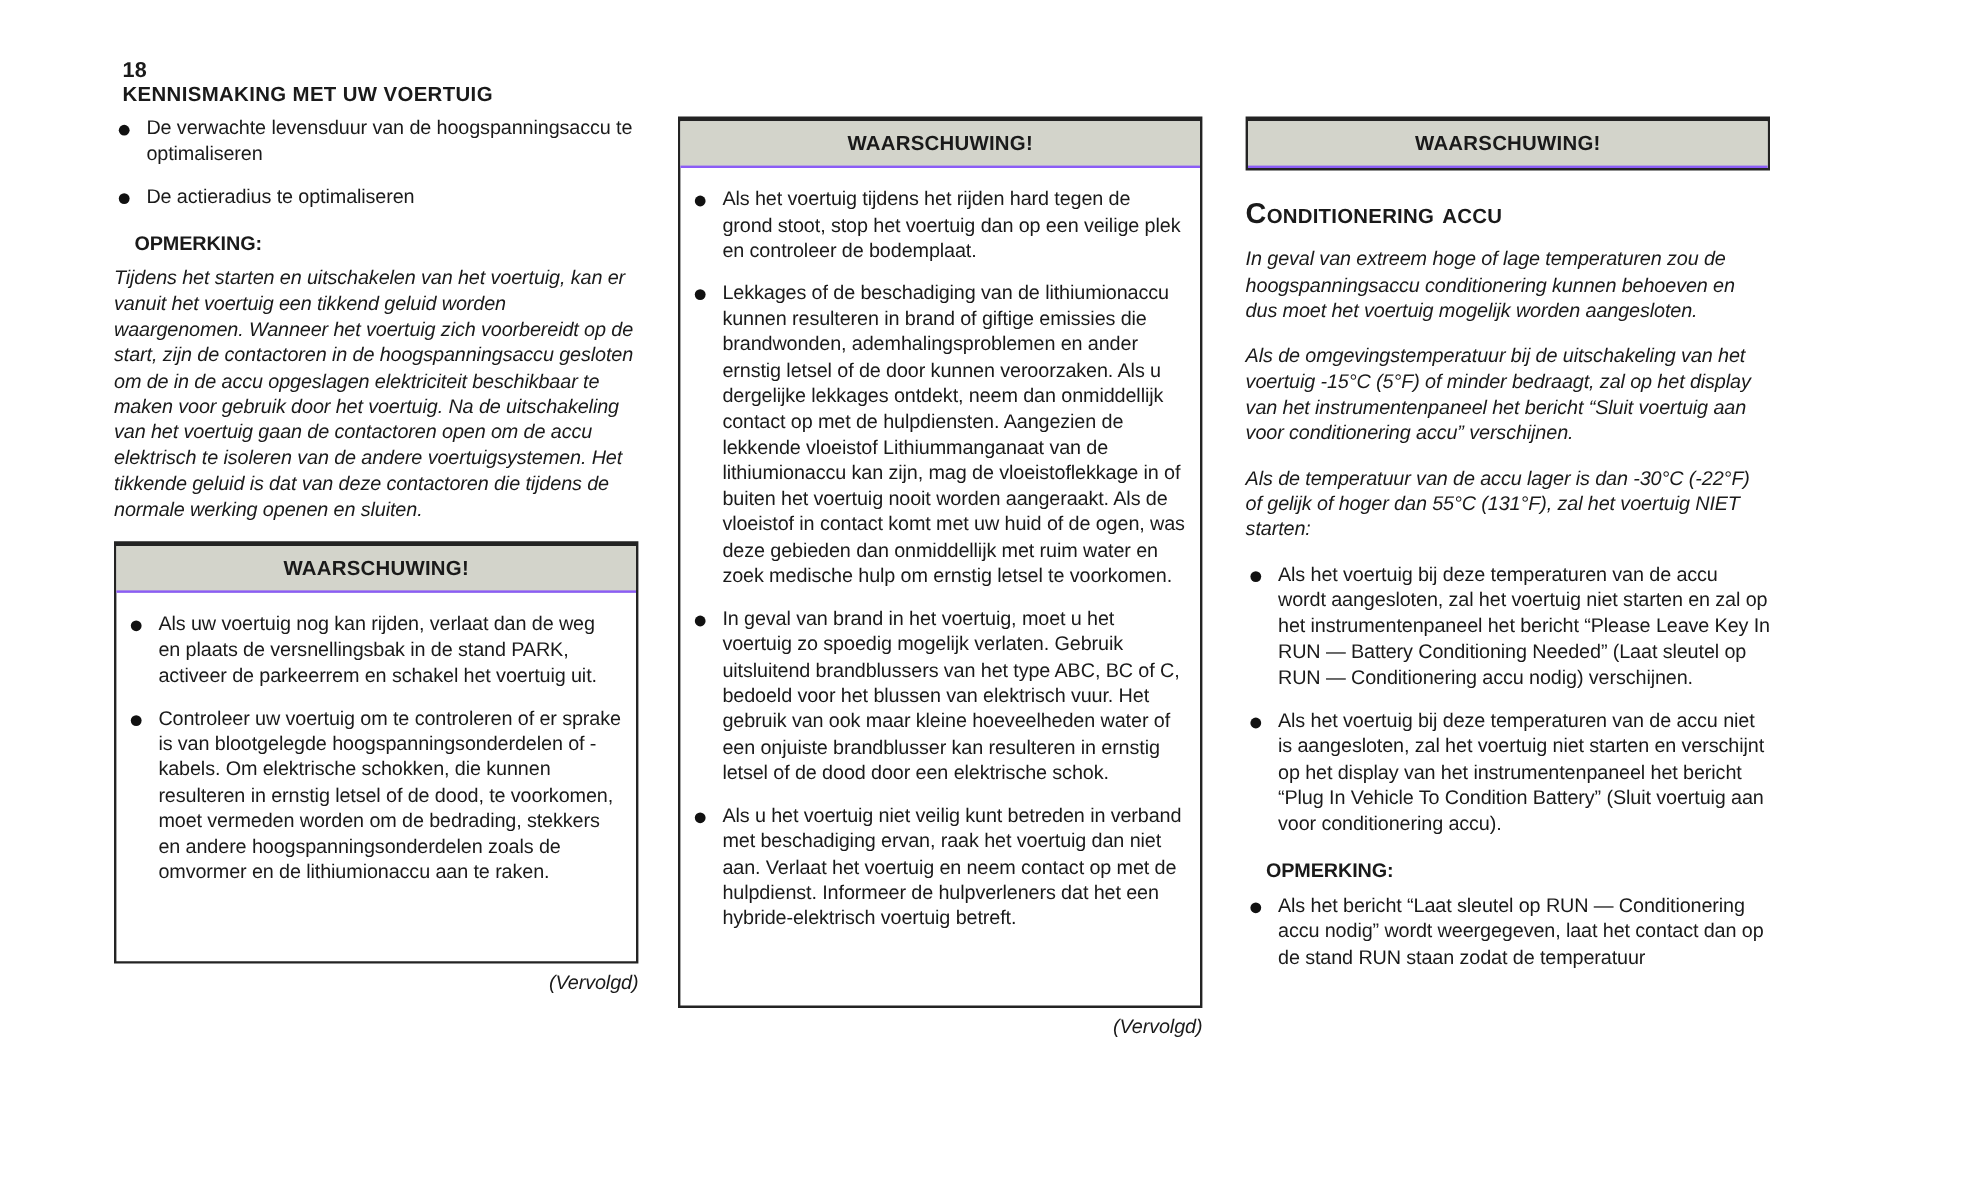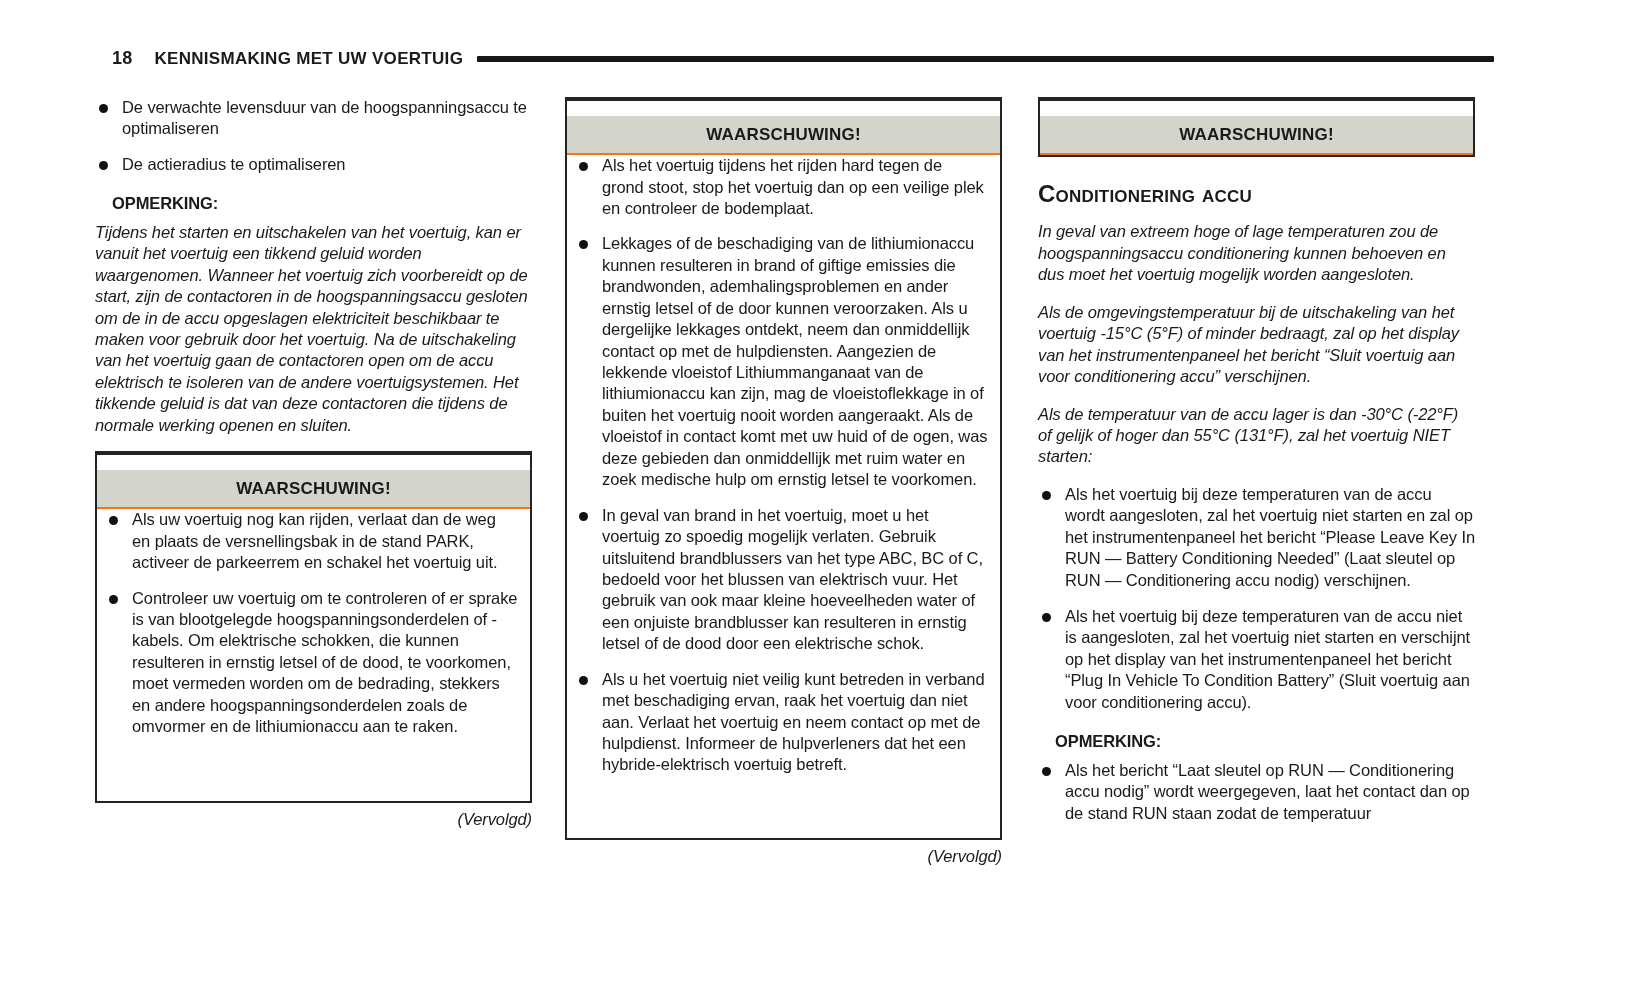--- a/index.html
+++ b/index.html
@@ -13,25 +13,26 @@
     height: 1000px;
     background: #ffffff;
     font-family: "Liberation Sans", sans-serif;
     color: #1a1a1a;
     overflow: hidden;
   }
 
   
   .runhead {
     position: absolute;
-    left: 112px;
+    left: 102px;
     top: 48px;
     width: 1382px;
     display: flex;
-    align-items: center;
+    align-items: flex-start;
+    flex-direction: column;
   }
   .runhead .pagenum {
     font-size: 18px;
     font-weight: 700;
     margin-right: 22px;
     letter-spacing: 0.2px;
   }
   .runhead .title {
     font-size: 17px;
     font-weight: 700;
@@ -82,30 +83,29 @@
   .bullet .btext { flex: 1; }
 
   
   .warnbox {
     border: 2px solid #232323;
     border-top-width: 4px;
     background: #ffffff;
   }
   .warnbox-header {
     background: #d3d4cb;
-    border-bottom: 2px solid #f97316;
+    border-bottom: 2px solid #8b5cf6;
     text-align: center;
     font-weight: 700;
     font-size: 17px;
     padding: 8px 4px 7px 4px;
     letter-spacing: 0.2px;
-    margin-top: 15px;
   }
   .warnbox-body {
-    padding: 0 12px 8px 10px;
+    padding: 16px 12px 8px 10px;
   }
   .warnbox-body .bullet { margin-bottom: 14px; }
   .warnbox-body .bullet .dot { margin-left: 2px; }
 
   #col1 .warnbox { margin-top: 14px; min-height: 352px; box-sizing: border-box; }
   #col2 .warnbox { min-height: 743px; box-sizing: border-box; }
   #col3 .warnbox { box-sizing: border-box; }
 
   .continued {
     font-style: italic;

